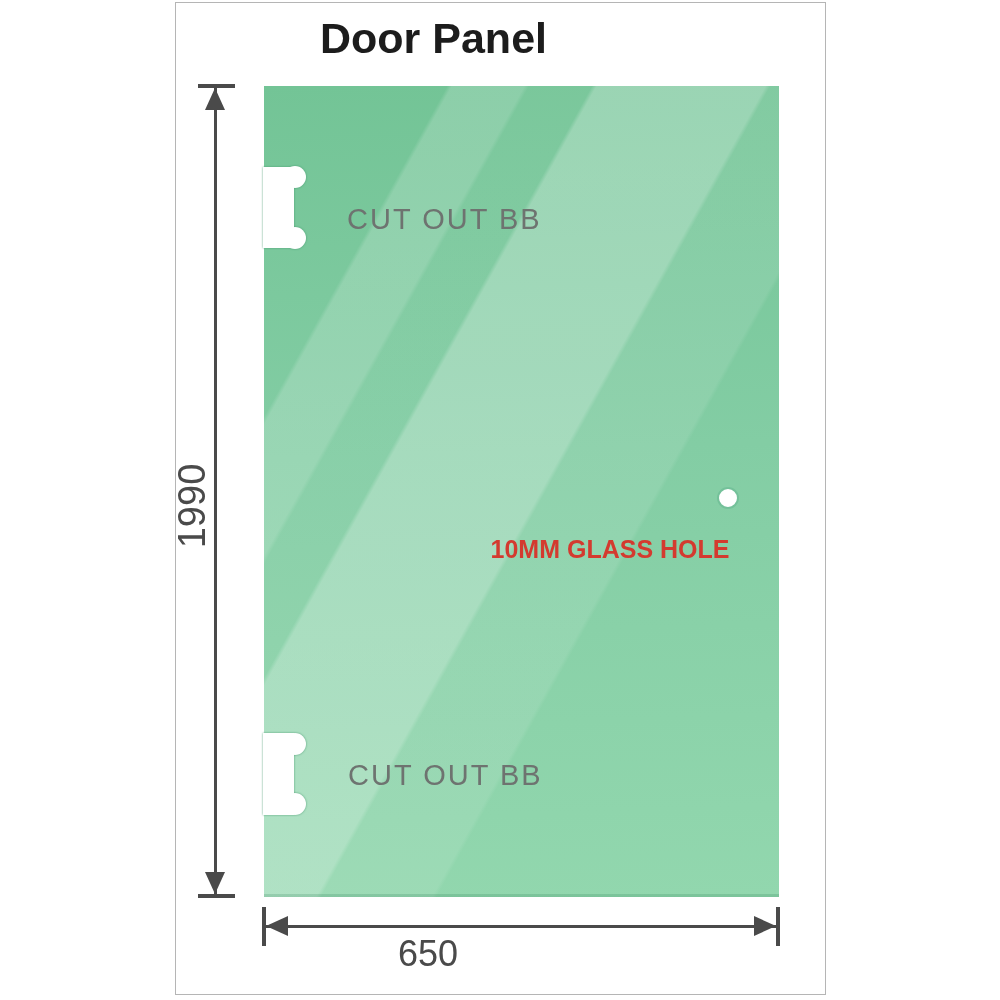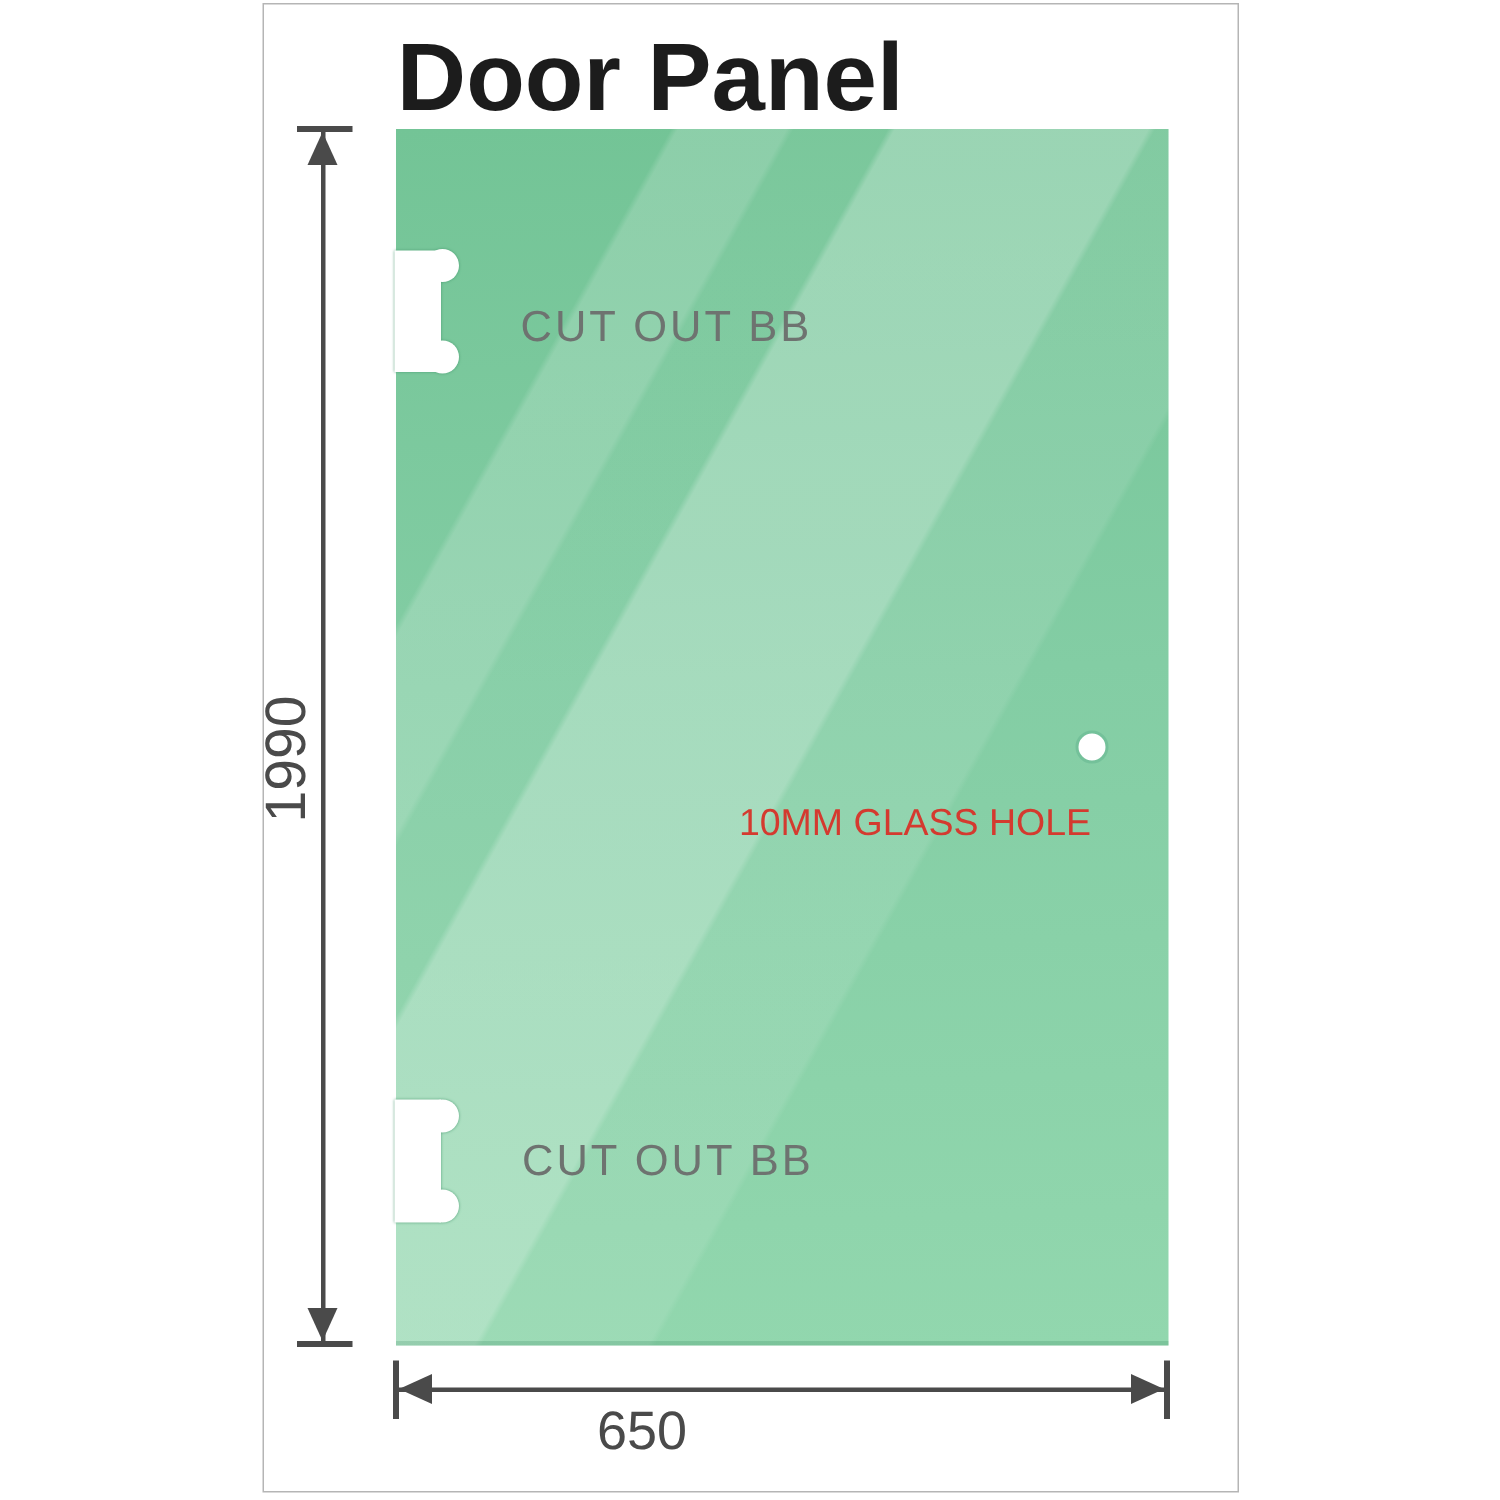--- a/index.html
+++ b/index.html
@@ -29,21 +29,21 @@
     width: 651px; height: 993px;
     border: 1px solid var(--frame-border);
     background: #ffffff;
   }
 
   .title {
     position: absolute;
     left: 175px; top: 14px;
     width: 517px;
     text-align: center;
-    font-size: 64px;
+    font-size: 43px;
     font-weight: bold;
     letter-spacing: 0px;
     color: var(--title);
   }
 
   
   .panel {
     position: absolute;
     left: 264px; top: 86px;
     width: 515px; height: 811px;
@@ -102,21 +102,21 @@
     transform: translate(-50%, -50%);
     background: #ffffff;
     border: 2px solid #74c19a;
     border-radius: 50%;
   }
   .hole-label {
     position: absolute;
     left: 346px; top: 463px;
     transform: translate(-50%, -50%);
     font-size: 25px;
-    font-weight: normal;
+    font-weight: bold;
     color: var(--hole-label);
     white-space: nowrap;
   }
 
   
   .dim-line-v { position: absolute; left: 214px; top: 86px; width: 3px; height: 811px; background: var(--dimension); }
   .dim-line-h { position: absolute; left: 264px; top: 925px; width: 515px; height: 3px; background: var(--dimension); }
 
   .dim-cap { position: absolute; background: var(--dimension); }
   .cap-top    { left: 198px; top: 84px;  width: 37px; height: 4px; }

